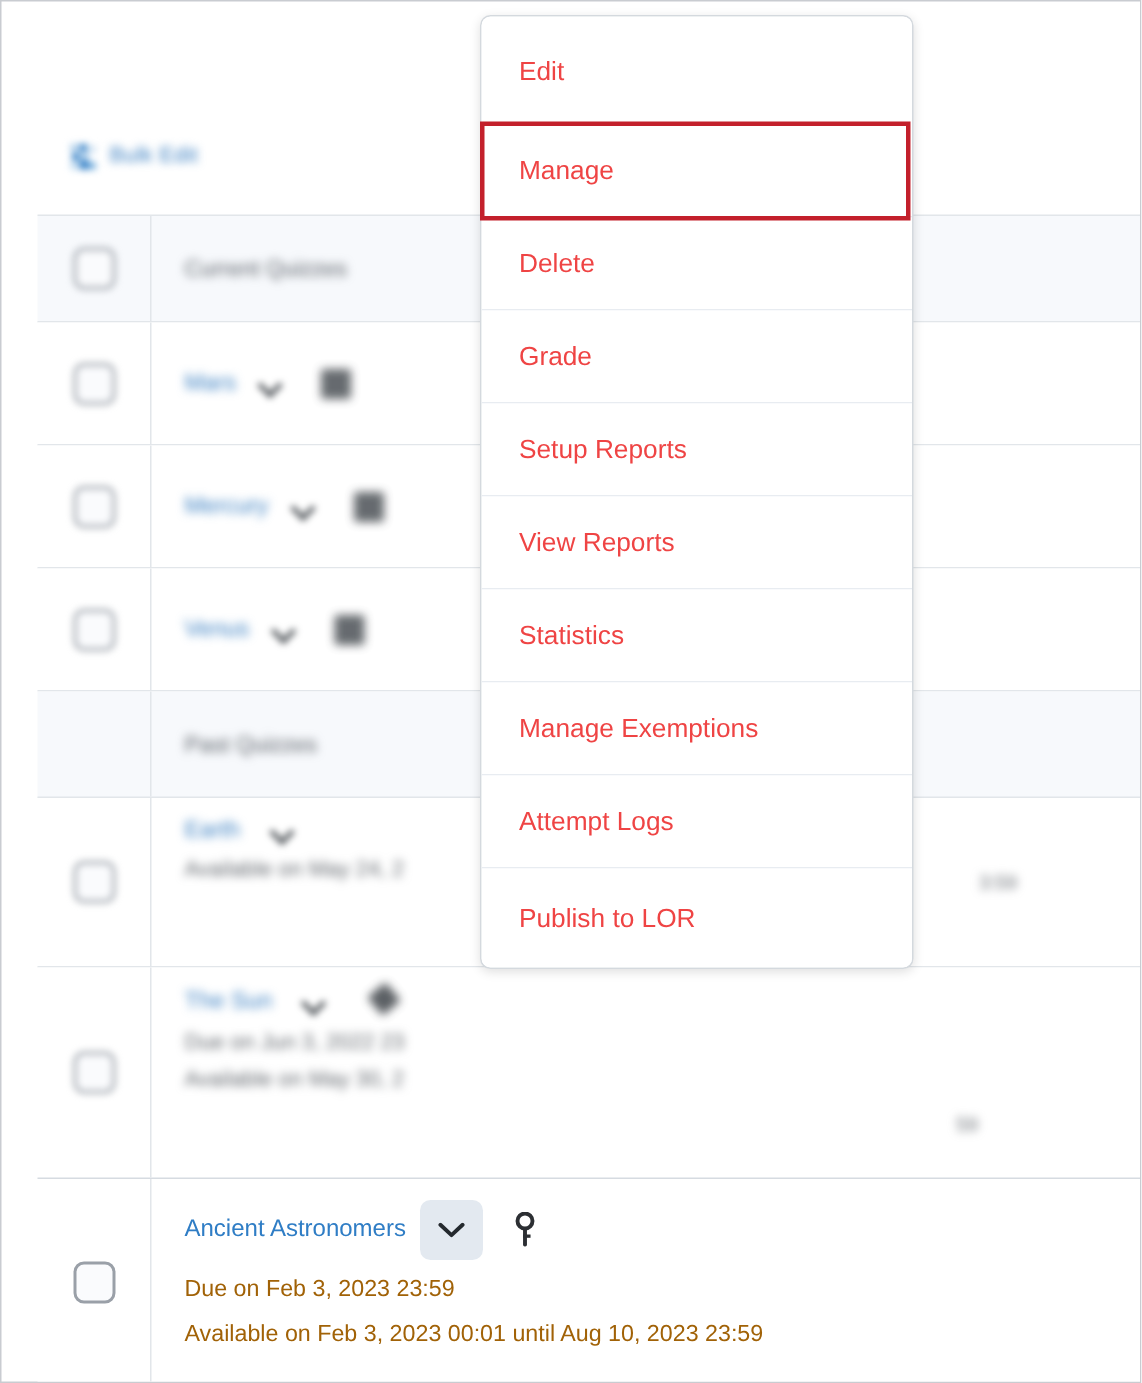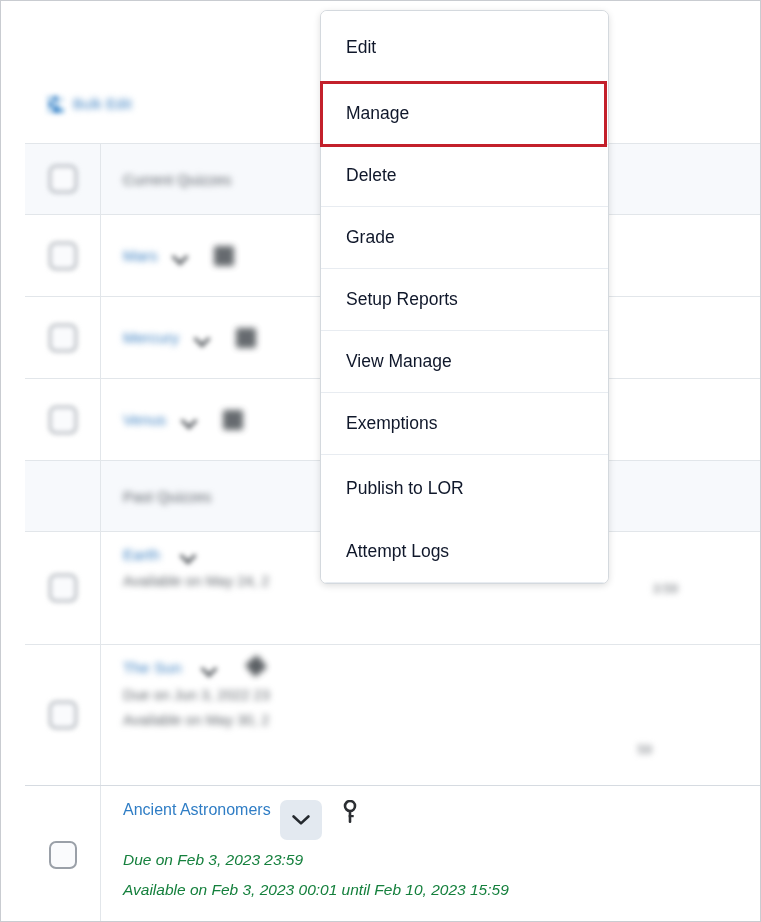--- a/index.html
+++ b/index.html
@@ -184,20 +184,21 @@
     filter: blur(3.2px);
     user-select: none;
   }
 
   
   .row.sharp .cell-main {
     padding: 14px 0 14px 22px;
   }
   .title-line {
     display: flex;
+    align-items: center;
     gap: 0;
   }
   .quiz-link {
     font-size: 16px;
     color: #2f7dc5;
     text-decoration: none;
     line-height: 20px;
   }
   .chev-btn {
     margin-left: 9px;
@@ -216,24 +217,23 @@
   .key-icon {
     margin-left: 17px;
     display: inline-flex;
     align-items: center;
     justify-content: center;
     width: 22px;
     height: 24px;
   }
   .meta {
     font-size: 15.5px;
-    color: #15803d;
+    color: #a16207;
     line-height: 20px;
     margin-top: 10px;
-    font-style: italic;
   }
   .meta.second { margin-top: 10px; }
 
   
   #ctxmenu {
     position: absolute;
     left: 319px;
     top: 9px;
     width: 289px;
     background: #ffffff;
@@ -243,21 +243,21 @@
     box-sizing: border-box;
     overflow: hidden;
     z-index: 40;
   }
   .mi {
     height: 62px;
     display: flex;
     align-items: center;
     padding-left: 25px;
     font-size: 17.5px;
-    color: #0f172a;
+    color: #ef4444;
     border-bottom: 1px solid #e8ecf1;
     box-sizing: border-box;
     cursor: pointer;
     background: #ffffff;
     white-space: nowrap;
   }
   .mi.first { height: 72px; border-bottom: none; }
   .mi.last  { border-bottom: none; height: 66px; }
 
   
@@ -383,33 +383,34 @@
           </button>
           <span class="key-icon">
             <svg width="14" height="24" viewBox="0 0 14 24" aria-hidden="true">
               <circle cx="7" cy="6" r="5" fill="none" stroke="#2c2f33" stroke-width="2.6"></circle>
               <rect x="5.7" y="10" width="2.6" height="13" rx="1.2" fill="#2c2f33"></rect>
               <rect x="5.7" y="15" width="5" height="2.2" fill="#2c2f33"></rect>
             </svg>
           </span>
         </div>
         <div class="meta">Due on Feb 3, 2023 23:59</div>
-        <div class="meta second">Available on Feb 3, 2023 00:01 until Feb 10, 2023 15:59</div>
+        <div class="meta second">Available on Feb 3, 2023 00:01 until Aug 10, 2023 23:59</div>
       </div>
     </div>
 
   </div>
 
   <div id="ctxmenu">
     <div class="mi first">Edit</div>
     <div class="mi">Manage</div>
     <div class="mi">Delete</div>
     <div class="mi">Grade</div>
     <div class="mi">Setup Reports</div>
-    <div class="mi">View Manage</div>
-    <div class="mi">Exemptions</div>
+    <div class="mi">View Reports</div>
+    <div class="mi">Statistics</div>
+    <div class="mi">Manage Exemptions</div>
+    <div class="mi">Attempt Logs</div>
     <div class="mi last">Publish to LOR</div>
-    <div class="mi">Attempt Logs</div>
   </div>
 
   <div id="hilite"></div>
 
 </div>
 
 </body></html>

